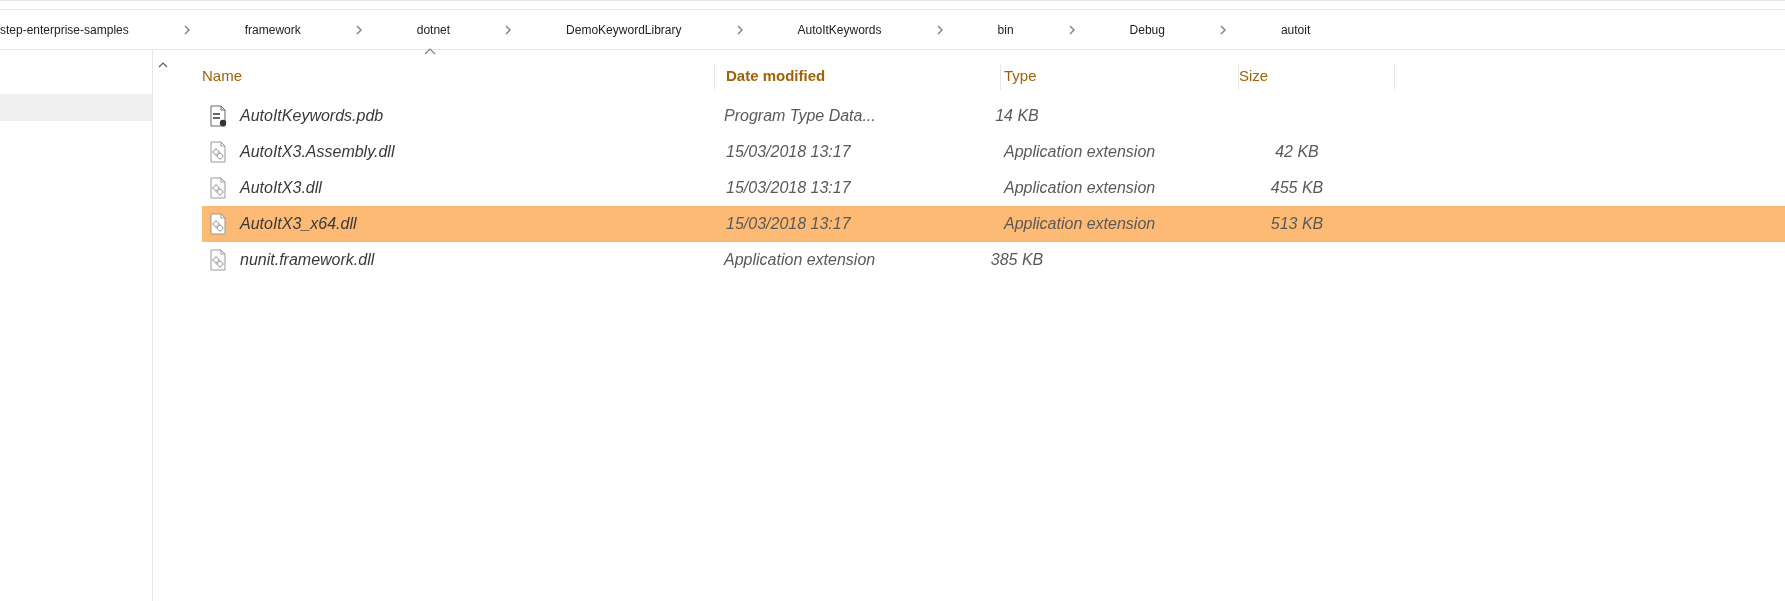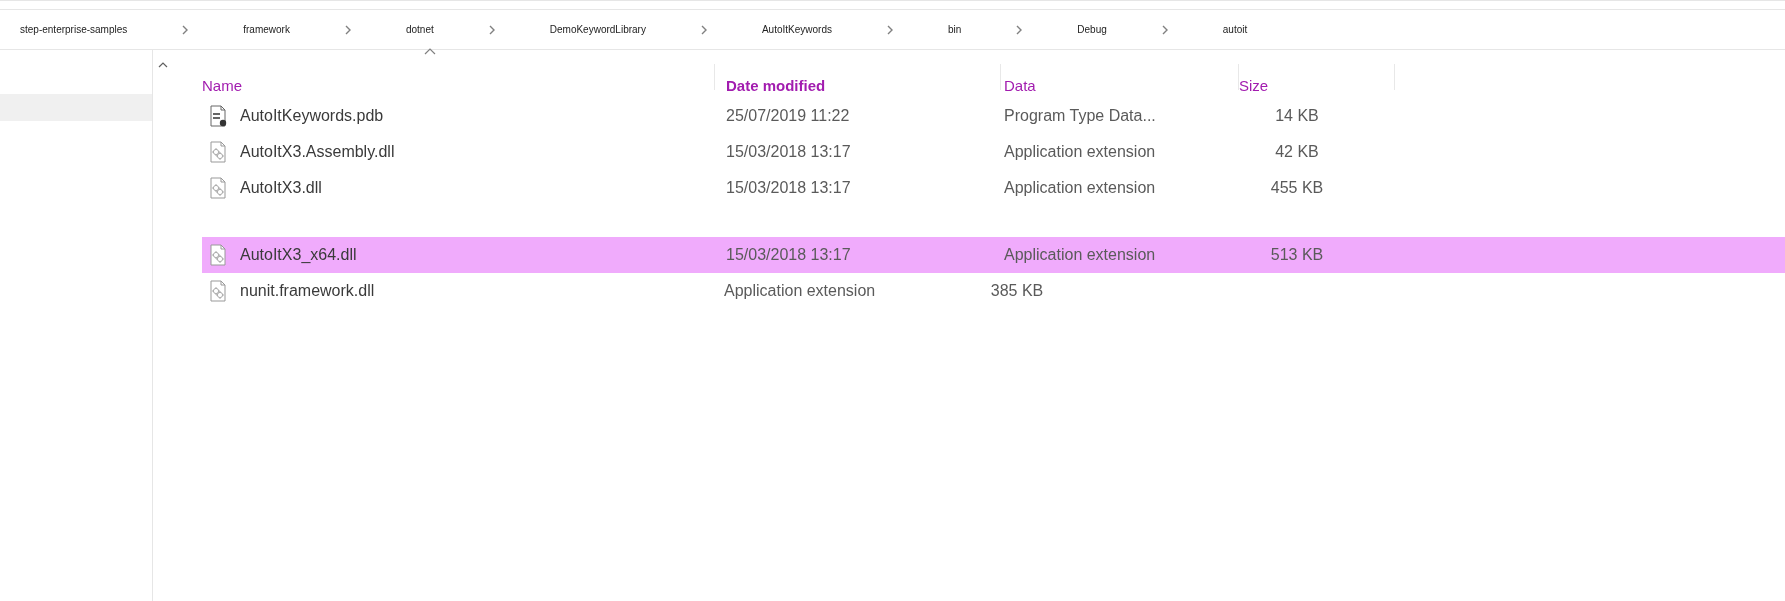--- a/index.html
+++ b/index.html
@@ -12,27 +12,27 @@
       height: 601px;
       overflow: hidden;
     }
     .top-border {
       height: 10px;
       border-top: 1px solid #e6e6e6;
       border-bottom: 1px solid #e6e6e6;
       background: #fff;
     }
     .breadcrumb {
-      padding: 8px 20px;
+      padding: 8px 0;
       display: flex;
       align-items: center;
       height: 40px;
       border-bottom: 1px solid #e6e6e6;
       color: #222;
-      font-size: 10px;
+      font-size: 12px;
       gap: 44px;
     }
     .breadcrumb .chev {
       display: inline-flex;
       align-items: center;
       justify-content: center;
       padding: 0 10px;
       color: #9a9a9a;
       font-size: 12px;
     }
@@ -66,24 +66,24 @@
       color: #6a6a6a;
     }
     .file-pane {
       flex: 1;
       padding-left: 30px;
       padding-top: 6px;
       position: relative;
     }
     .columns-header {
       display: flex;
-      color: #a21caf;
+      color: #a16207;
       font-size: 15px;
       height: 38px;
-      align-items: flex-end;
+      align-items: center;
       position: relative;
       border-bottom: none;
     }
     .col-div {
       position: absolute;
       top: 8px;
       height: 26px;
       border-left: 1px solid #e8e8e8;
     }
     .div1 { left: 512px; }
@@ -96,31 +96,31 @@
     .col-size { width: 150px; padding-left: 12px;}
     .sort-caret {
       position: absolute;
       left: 252px;
       top: -2px;
       color: #888;
       font-size: 10px;
     }
     .file-rows {
       margin-top: 4px;
+      font-style: italic;
     }
     .file-row {
       display: flex;
       align-items: center;
       height: 36px;
       font-size: 16px;
       color: #3a3a3a;
     }
     .file-row.selected {
-      background: #f0abfc;
-      margin-top: 31px;
+      background: #fdba74;
     }
     .cell-name {
       width: 510px;
       display: flex;
       align-items: center;
       gap: 12px;
       padding-left: 6px;
     }
     .cell-date { width: 280px; padding-left: 14px; color: #5a5a5a;}
     .cell-type { width: 235px; padding-left: 12px; color: #5a5a5a;}
@@ -204,41 +204,40 @@
       <svg width="12" height="8" viewBox="0 0 12 8">
           <path d="M1 6 L6 1 L11 6" stroke="#808080" stroke-width="1.2" fill="none"></path>
         </svg>
     </div>
 
     <div class="columns-header">
       <div class="col-name">Name</div>
       <div class="col-div div1"></div>
       <div class="col-date">Date modified</div>
       <div class="col-div div2"></div>
-      <div class="col-type">Data</div>
+      <div class="col-type">Type</div>
       <div class="col-div div3"></div>
       <div class="col-size">Size</div>
       <div class="col-div div4"></div>
     </div>
 
     <div class="file-rows" id="file-rows">
         <div class="file-row">
           <div class="cell-name">
             <span class="icon">
               <svg width="20" height="22" viewBox="0 0 20 22">
                 <path d="M3 1 h10 l4 4 v16 h-14 z" fill="#fff" stroke="#666" stroke-width="1"></path>
                 <path d="M13 1 v4 h4" fill="none" stroke="#666" stroke-width="1"></path>
                 <rect x="5" y="8" width="7" height="2" fill="#666"></rect>
                 <rect x="5" y="12" width="7" height="2" fill="#666"></rect>
                 <circle cx="15" cy="18" r="3.2" fill="#333"></circle>
               </svg>
             </span>
             <span>AutoItKeywords.pdb</span>
           </div>
-          <div class="cell-date">25/07/2019 11:22</div>
           <div class="cell-type">Program Type Data...</div>
           <div class="cell-size">14 KB</div>
         </div>
         <div class="file-row">
           <div class="cell-name">
             <span class="icon">
               <svg width="20" height="22" viewBox="0 0 20 22">
                 <path d="M3 1 h10 l4 4 v16 h-14 z" fill="#fff" stroke="#999" stroke-width="1"></path>
                 <path d="M13 1 v4 h4" fill="none" stroke="#999" stroke-width="1"></path>
                 <circle cx="8" cy="11" r="2.6" fill="none" stroke="#aaa" stroke-width="1"></circle>

